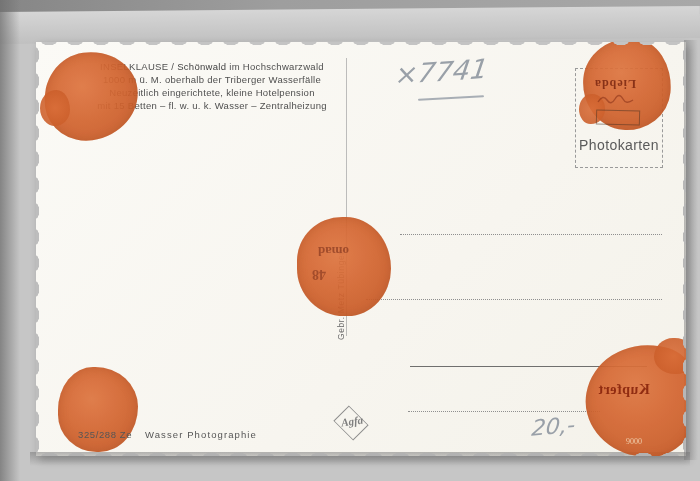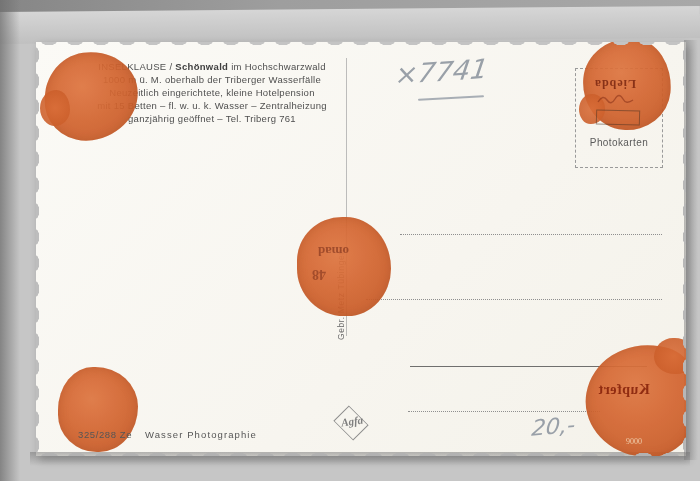--- a/index.html
+++ b/index.html
@@ -29,32 +29,32 @@
     background-size:27px 6px;background-repeat:repeat-x;}
   .deckle.left{left:0;top:0;width:6px;height:100%;
     background-image:radial-gradient(ellipse 5px 12px at 0 50%,#bdbdbd 60%,rgba(189,189,189,0) 65%);
     background-size:6px 26px;background-repeat:repeat-y;}
   .deckle.right{right:0;top:0;width:6px;height:100%;
     background-image:radial-gradient(ellipse 5px 12px at 100% 50%,#b7b7b7 60%,rgba(183,183,183,0) 65%);
     background-size:6px 26px;background-repeat:repeat-y;}
 
   .info-block{position:absolute;left:38px;top:18px;width:276px;z-index:3;
     text-align:center;font-size:9.5px;line-height:13px;color:#4f4f4f;letter-spacing:.3px;}
-  .info-block b{font-weight:bold;color:#3f3f3f;}
+  .info-block b{font-weight:normal;color:#3f3f3f;}
 
   .divider{position:absolute;left:310px;top:16px;width:1px;height:278px;background:#a8a8a8;opacity:.75;z-index:2;}
 
   .publisher{position:absolute;left:300px;top:138px;width:14px;height:160px;z-index:4;
     writing-mode:vertical-rl;transform:rotate(180deg);
     font-size:8.5px;letter-spacing:.6px;color:#6a6a6a;white-space:nowrap;}
 
   .stamp-box{position:absolute;left:539px;top:26px;width:86px;height:98px;
     border:1px dashed #9a9a9a;z-index:2;}
   .stamp-label{position:absolute;left:0;top:68px;width:100%;text-align:center;
-    font-size:10px;color:#5a5a5a;letter-spacing:.4px;}
+    font-size:14px;color:#5a5a5a;letter-spacing:.4px;}
 
   .blob{position:absolute;z-index:5;opacity:.93;
     background:radial-gradient(circle at 42% 38%,#de7540 0%,#d36530 45%,#c95c28 78%,#c05423 100%);
     box-shadow:inset 0 0 10px rgba(150,60,20,.35);}
   .blob-bump{position:absolute;z-index:5;opacity:.9;
     background:radial-gradient(circle at 50% 50%,#d96d38 0%,#cb5e2a 80%);}
 
   .ghost{position:absolute;z-index:6;font-family:"Liberation Serif",serif;font-weight:bold;white-space:nowrap;}
   .ghost.flip180{transform:rotate(180deg);}
   .ghost.mirror{transform:scaleX(-1);}
@@ -87,21 +87,20 @@
   <div class="bg-back-card"></div>
   <div class="bg-left-col"></div>
 
   <div class="card">
 
     <div class="info-block">
       <div><span>INSELKLAUSE / </span><b>Schönwald</b><span> im Hochschwarzwald</span></div>
       <div>1000 m ü. M. oberhalb der Triberger Wasserfälle</div>
       <div>Neuzeitlich eingerichtete, kleine Hotelpension</div>
       <div>mit 15 Betten – fl. w. u. k. Wasser – Zentralheizung</div>
-      <div>ganzjährig geöffnet – Tel. Triberg 761</div>
     </div>
 
     <div class="divider"></div>
     <div class="publisher">Gebr. Metz Tübingen</div>
 
     <div class="stamp-box">
       <div class="stamp-label">Photokarten</div>
     </div>
 
     <div class="hand" style="left:360px;top:14px;font-size:27px;transform:skewX(-12deg) rotate(-4deg);">×7741</div>

